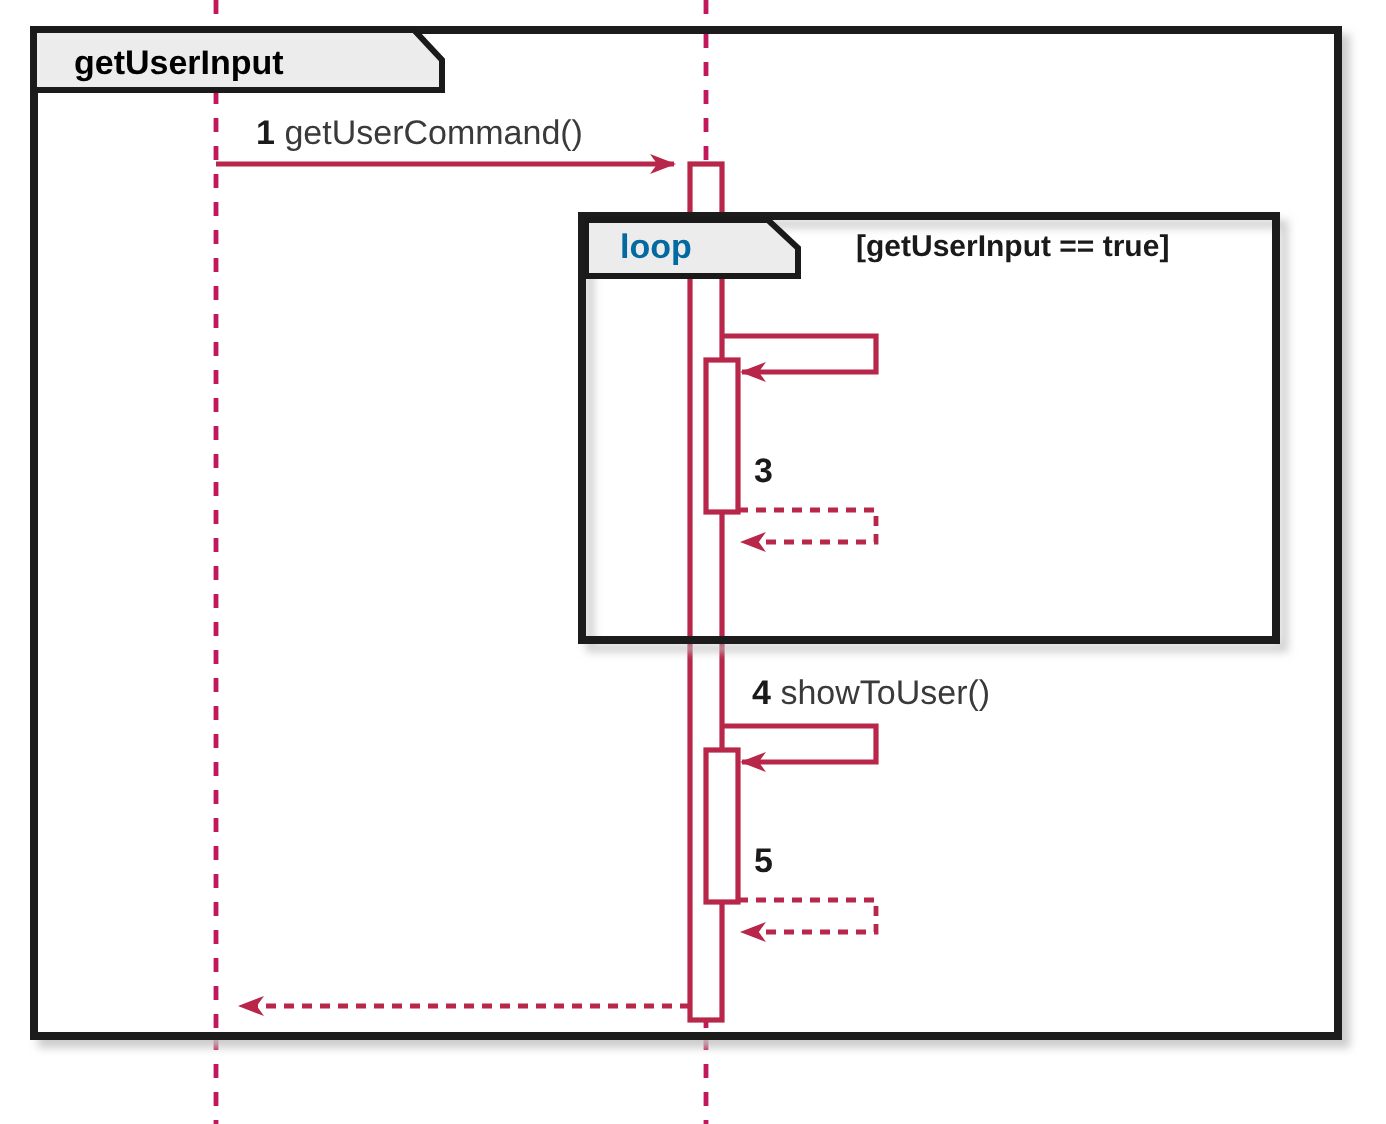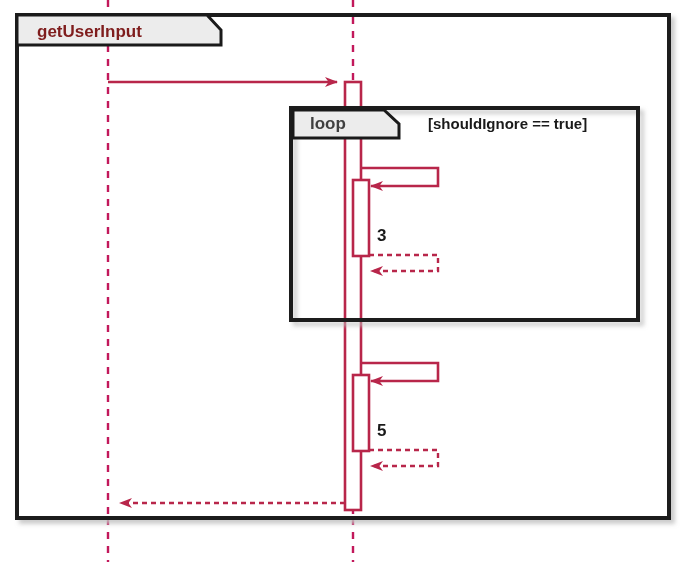--- a/index.html
+++ b/index.html
@@ -32,29 +32,29 @@
     font-family: "Liberation Sans", "DejaVu Sans", sans-serif;
   }
   .lbl .seq {
     font-weight: bold;
     color: #1a1a1a;
   }
   .frame-title {
     position: absolute;
     font-weight: bold;
     font-size: 17px;
-    color: #7f1d1d;
+    color: #000000;
     white-space: nowrap;
     font-family: "Liberation Sans", "DejaVu Sans", sans-serif;
   }
   .frag-op {
     position: absolute;
     font-weight: bold;
     font-size: 17px;
-    color: #404040;
+    color: #0369a1;
     white-space: nowrap;
     font-family: "Liberation Sans", "DejaVu Sans", sans-serif;
   }
   .frag-guard {
     position: absolute;
     font-weight: bold;
     font-size: 15px;
     color: #1a1a1a;
     white-space: nowrap;
     font-family: "Liberation Sans", "DejaVu Sans", sans-serif;
@@ -152,23 +152,31 @@
 
     <g>
       <line x1="345" y1="503" x2="120" y2="503" stroke="#b8264a" stroke-width="2.4" stroke-dasharray="5,4" marker-end="url(#arrow-solid-left)"></line>
     </g>
   </svg>
 
   <div class="frame-title" style="left:37px; top:22px;">getUserInput</div>
 
   <div class="frag-op" style="left:310px; top:114px;">loop</div>
 
-  <div class="frag-guard" style="left:428px; top:115px;">[shouldIgnore == true]</div>
+  <div class="frag-guard" style="left:428px; top:115px;">[getUserInput == true]</div>
 
+  <div class="lbl" style="left:128px; top:58px;">
+    <span class="seq">1</span>
+    <span>getUserCommand()</span>
+  </div>
 
 
   <div class="seq-num" style="left:377px; top:226px;">3</div>
 
+  <div class="lbl" style="left:376px; top:338px;">
+    <span class="seq">4</span>
+    <span>showToUser()</span>
+  </div>
 
   <div class="seq-num" style="left:377px; top:421px;">5</div>
 
 
 </div>
 
 </body></html>

